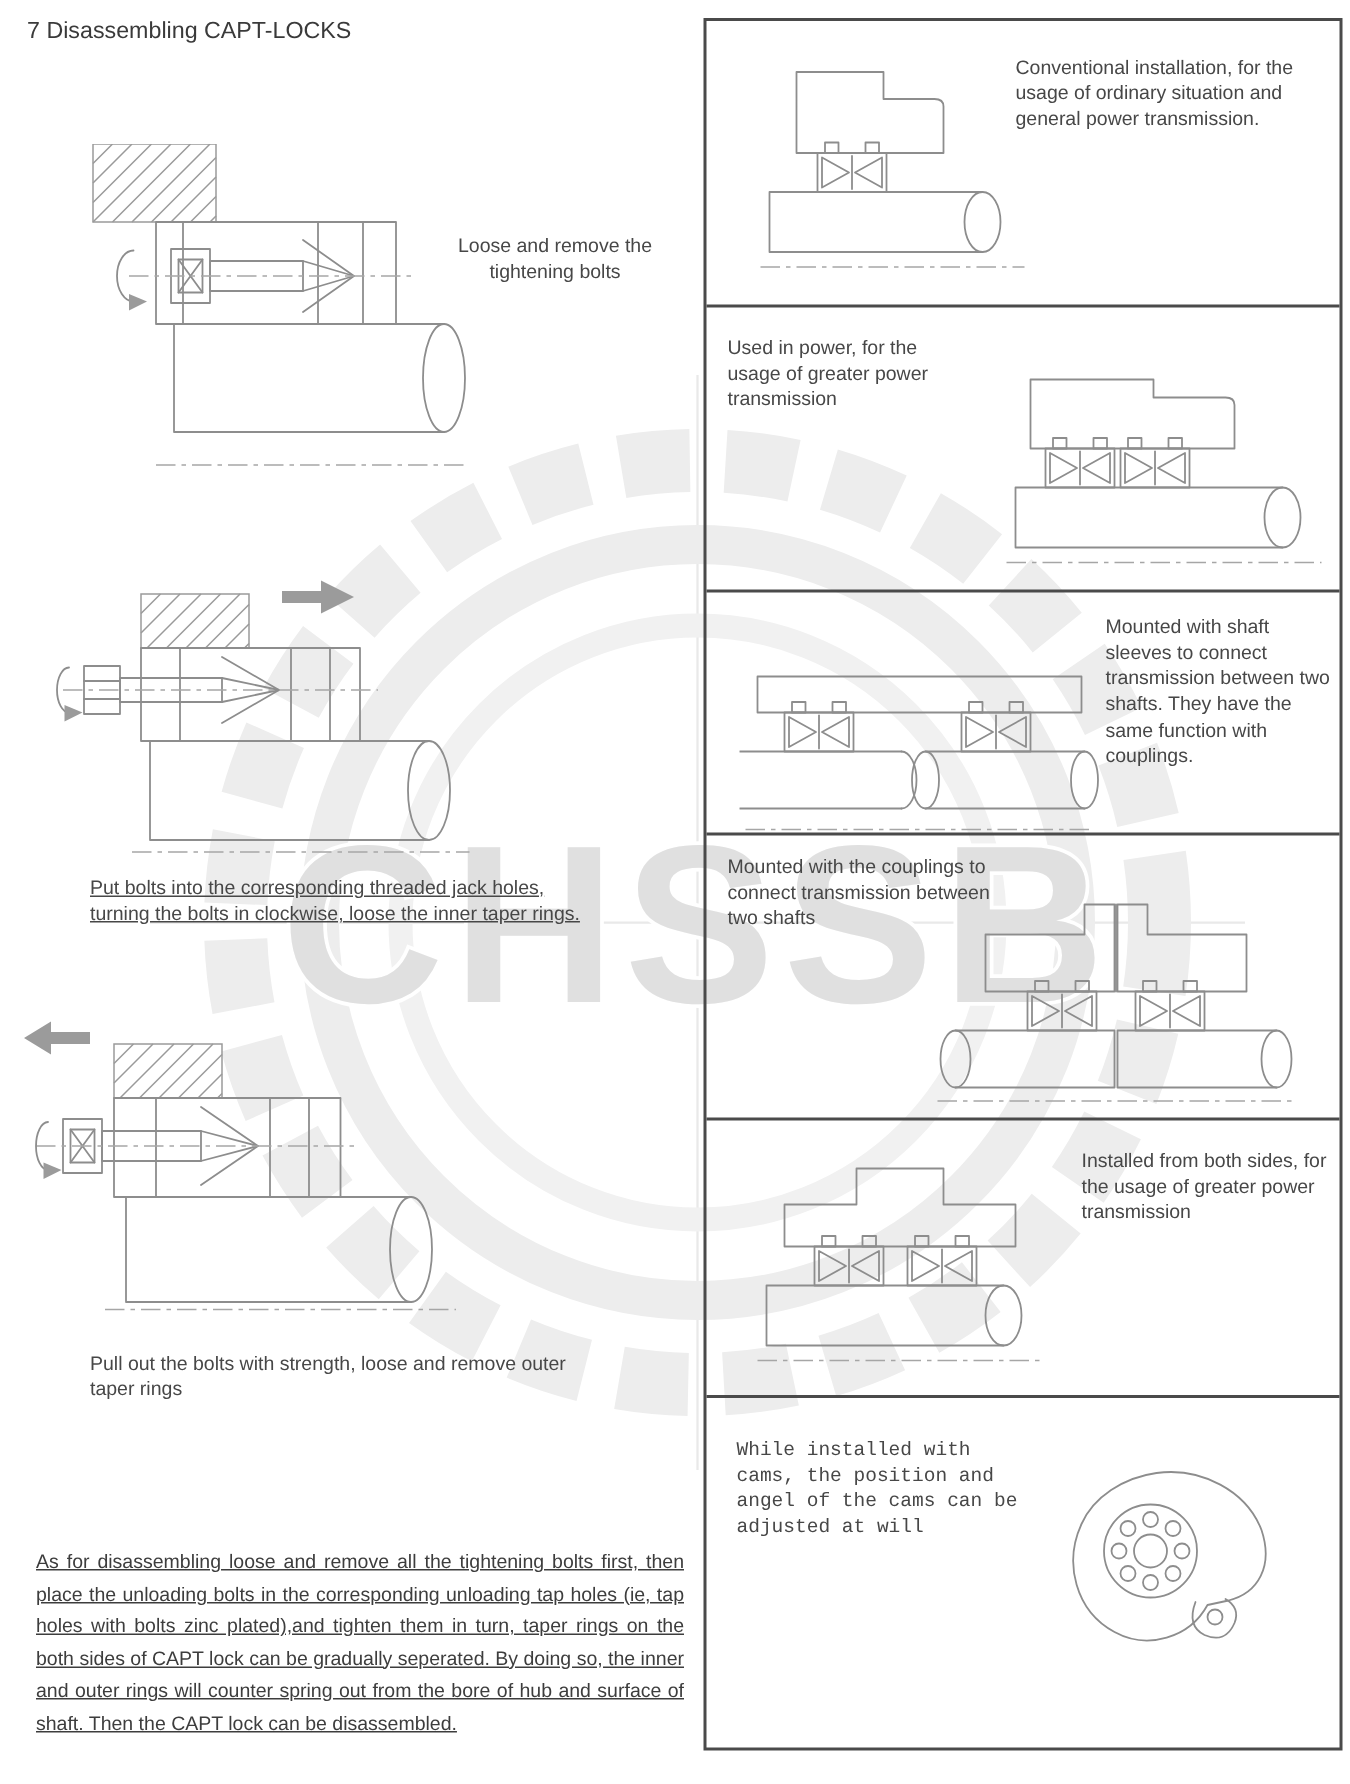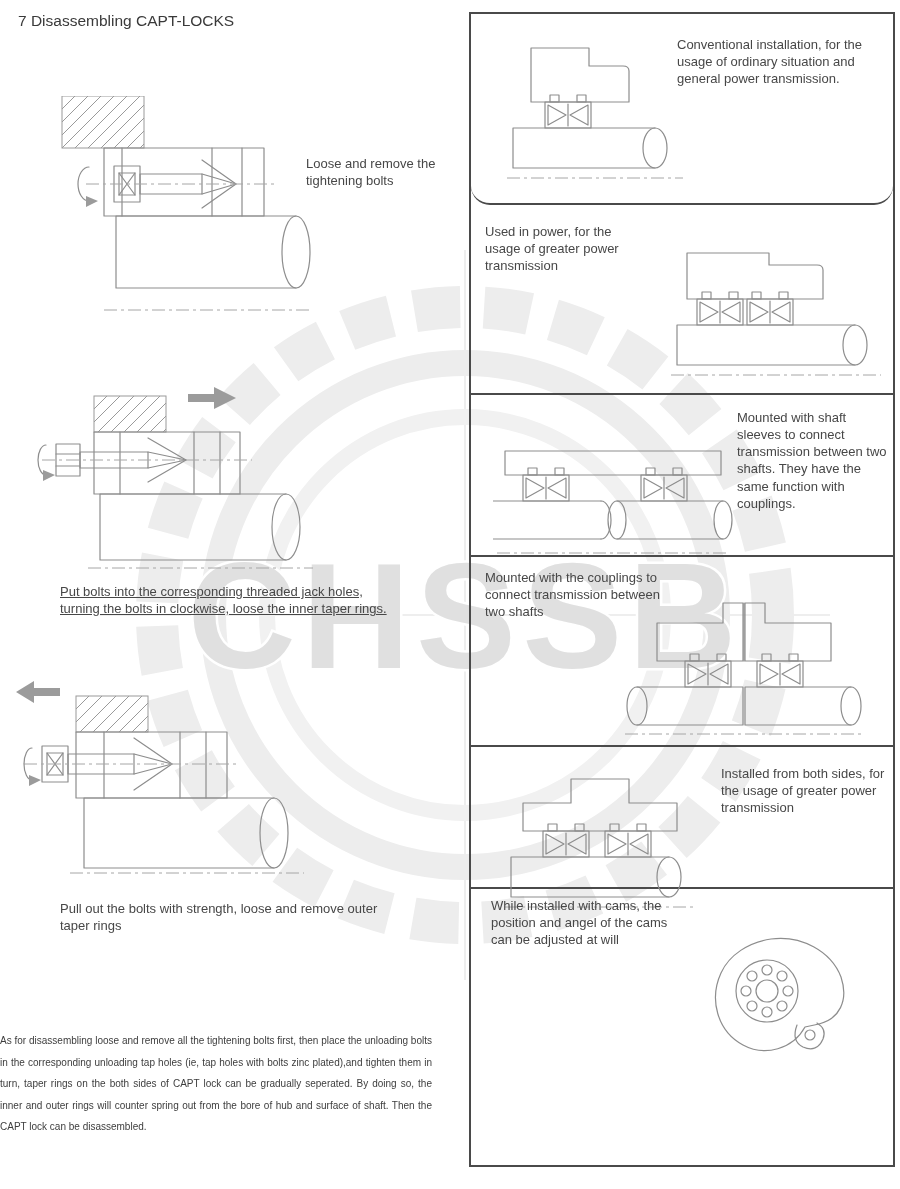--- a/index.html
+++ b/index.html
@@ -4,22 +4,22 @@
 <style>
   * { margin:0; padding:0; box-sizing:border-box; }
   html,body { background:#ffffff; }
   body {
     width:900px; height:1189px; position:relative; overflow:hidden;
     font-family:"Liberation Sans","DejaVu Sans",sans-serif; color:#404040;
   }
   .title { position:absolute; left:18px; top:12px; font-size:15.5px; font-weight:400; color:#3a3a3a; z-index:2;text-align:right; }
   .caption { position:absolute; font-size:13px; line-height:1.32; color:#474747; z-index:2; }
   .note {
-    position:absolute; left:0; top:1030px; width:432px; z-index:2;
-    font-size:10px; line-height:21.5px; color:#3d3d3d; text-align:justify;
+    position:absolute; left:24px; top:1030px; width:432px; z-index:2;
+    font-size:13px; line-height:21.5px; color:#3d3d3d; text-align:justify;text-decoration:underline;
   }
   .fig, .pfig { position:absolute; z-index:2; }
   .watermark { position:absolute; left:100px; top:250px; z-index:0; }
   .panel-box {
     position:absolute; left:469px; top:12px; width:426px; height:1155px;
     border:2px solid #4a4a4a; z-index:1; background:transparent;
   }
   .panel { position:relative; border-bottom:2px solid #4a4a4a; }
   .panel:last-child { border-bottom:none; }
   .ln { stroke:#8d8d8d; fill:none; stroke-width:1.2; stroke-linejoin:round; stroke-linecap:round; }
@@ -74,21 +74,21 @@
   <g>
     <path class="ln" d="M37,71 A11,17 0 1 0 37,105"></path>
     <polygon class="fillarrow" points="34,100 46,105 34,111"></polygon>
   </g>
   <g class="ln">
     <path d="M64,120 H244 M64,192 H244 M64,120 V192"></path>
     <ellipse cx="244" cy="156" rx="14" ry="36"></ellipse>
   </g>
   <path class="cl" d="M52,214 H258"></path>
 </svg>
-<div class="caption" style="left:306px; top:155px; width:150px;">Loose and remove the tightening bolts</div>
+<div class="caption" style="left:295px; top:155px; width:150px;text-align:center;">Loose and remove the tightening bolts</div>
 
 <svg class="fig" style="left:28px; top:382px;" width="290" height="190" viewBox="0 0 290 190">
   <polygon class="fillarrow" points="160,12 186,12 186,5 208,16 186,27 186,20 160,20"></polygon>
   <g class="thin">
     <rect x="66" y="14" width="72" height="36" fill="none"></rect>
     <path d="M66,27 L79,14 M66,40 L92,14 M70,50 L106,14 M83,50 L119,14 M96,50 L132,14 M109,50 L138,21 M122,50 L138,34 M135,50 L138,47"></path>
   </g>
   <g class="ln">
     <rect x="66" y="50" width="146" height="62"></rect>
     <path d="M92,50 V112 M166,50 V112 M192,50 V112"></path>
@@ -141,21 +141,21 @@
     <ellipse cx="262" cy="161" rx="14" ry="35"></ellipse>
   </g>
   <path class="cl" d="M58,201 H292"></path>
 </svg>
 <div class="caption" style="left:60px; top:900px; width:320px;">Pull out the bolts with strength, loose and remove outer taper rings</div>
 
 <p class="note">As for disassembling loose and remove all the tightening bolts first, then place the unloading bolts in the corresponding unloading tap holes (ie, tap holes with bolts zinc plated),and tighten them in turn, taper rings on the both sides of CAPT lock can be gradually seperated. By doing so, the inner and outer rings will counter spring out from the bore of hub and surface of shaft. Then the CAPT lock can be disassembled.</p>
 
 <div class="panel-box">
 
-  <div class="panel" style="height:191px;border-radius:19px;">
+  <div class="panel" style="height:191px;">
     <div class="caption" style="left:206px; top:22px; width:210px;">Conventional installation, for the usage of ordinary situation and general power transmission.</div>
     <svg class="pfig" style="left:30px; top:26px;" width="200" height="150" viewBox="0 0 200 150">
       <path class="ln" d="M30,8 H88 V26 H122 Q128,26 128,31 V62 H30 Z"></path>
       <use href="#lockunit" x="44" y="62" class="ln"></use>
       <g class="ln">
         <path d="M12,88 H154 M12,128 H154 M12,88 V128"></path>
         <ellipse cx="154" cy="108" rx="12" ry="20"></ellipse>
       </g>
       <path class="cl" d="M6,138 H182"></path>
     </svg>
@@ -207,36 +207,36 @@
         <ellipse cx="18" cy="123" rx="10" ry="19"></ellipse>
       </g>
       <g class="ln">
         <path d="M126,104 H232 M126,142 H232 M126,104 V142"></path>
         <ellipse cx="232" cy="123" rx="10" ry="19"></ellipse>
       </g>
       <path class="cl" d="M6,151 H244"></path>
     </svg>
   </div>
 
-  <div class="panel" style="height:142px;padding-left:12px;">
+  <div class="panel" style="height:185px;padding-left:12px;">
     <div class="caption" style="left:250px; top:18px; width:172px;">Installed from both sides, for the usage of greater power transmission</div>
     <svg class="pfig" style="left:30px; top:20px;" width="210" height="150" viewBox="0 0 210 150">
       <path class="ln" d="M22,36 H70 V12 H128 V36 H176 V64 H22 Z"></path>
       <use href="#lockunit" x="42" y="64" class="ln"></use>
       <use href="#lockunit" x="104" y="64" class="ln"></use>
       <g class="ln">
         <path d="M10,90 H168 M10,130 H168 M10,90 V130"></path>
         <ellipse cx="168" cy="110" rx="12" ry="20"></ellipse>
       </g>
       <path class="cl" d="M4,140 H196"></path>
     </svg>
   </div>
 
   <div class="panel" style="height:190px;">
-    <div class="caption" style="left:20px; top:8px; width:190px;">While installed with cams, the position and angel of the cams can be adjusted at will</div>
+    <div class="caption" style="left:20px; top:26px; width:190px;font-family:Liberation Mono, monospace;">While installed with cams, the position and angel of the cams can be adjusted at will</div>
     <svg class="pfig" style="left:222px; top:36px;" width="180" height="150" viewBox="0 0 180 150">
       <path class="ln" d="M78,14 C108,10 138,26 148,52 C156,76 146,94 126,99 L112,102 C100,124 72,132 50,120 C24,106 16,74 28,48 C36,30 56,17 78,14 Z"></path>
       <g class="ln">
         <circle cx="74" cy="66" r="31"></circle>
         <circle cx="74" cy="66" r="11"></circle>
         <circle cx="95" cy="66" r="5"></circle>
           <circle cx="89" cy="51" r="5"></circle>
           <circle cx="74" cy="45" r="5"></circle>
         <circle cx="59" cy="51" r="5"></circle>
           <circle cx="53" cy="66" r="5"></circle>

